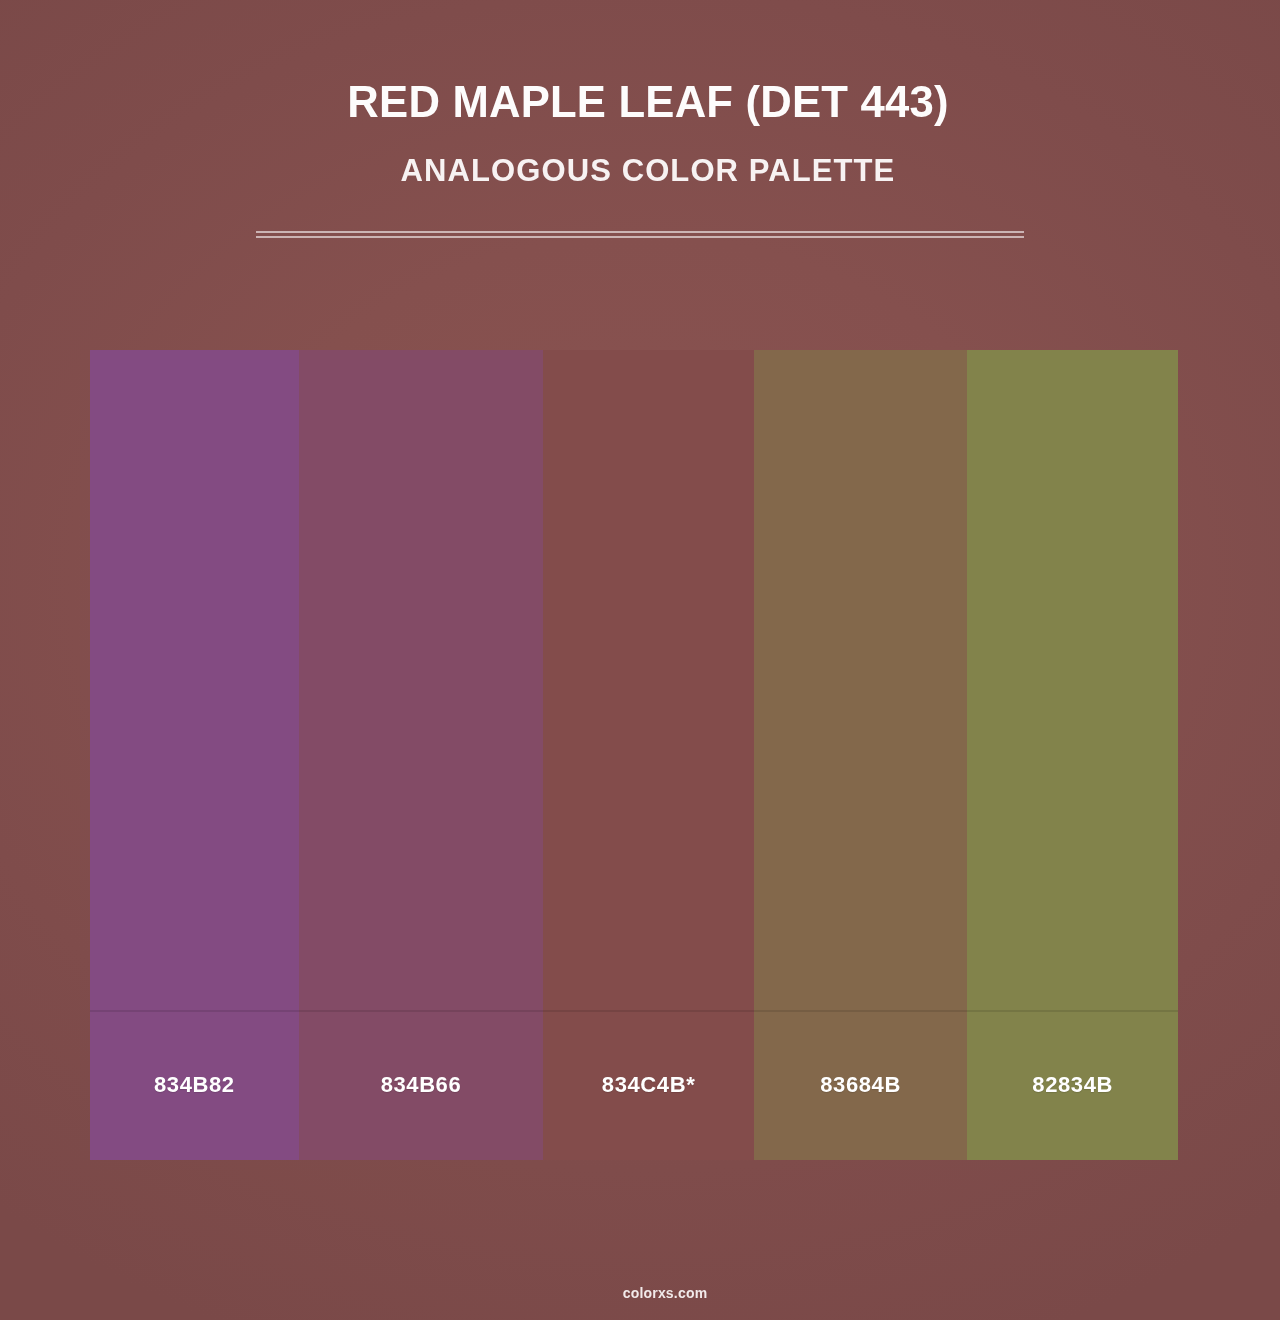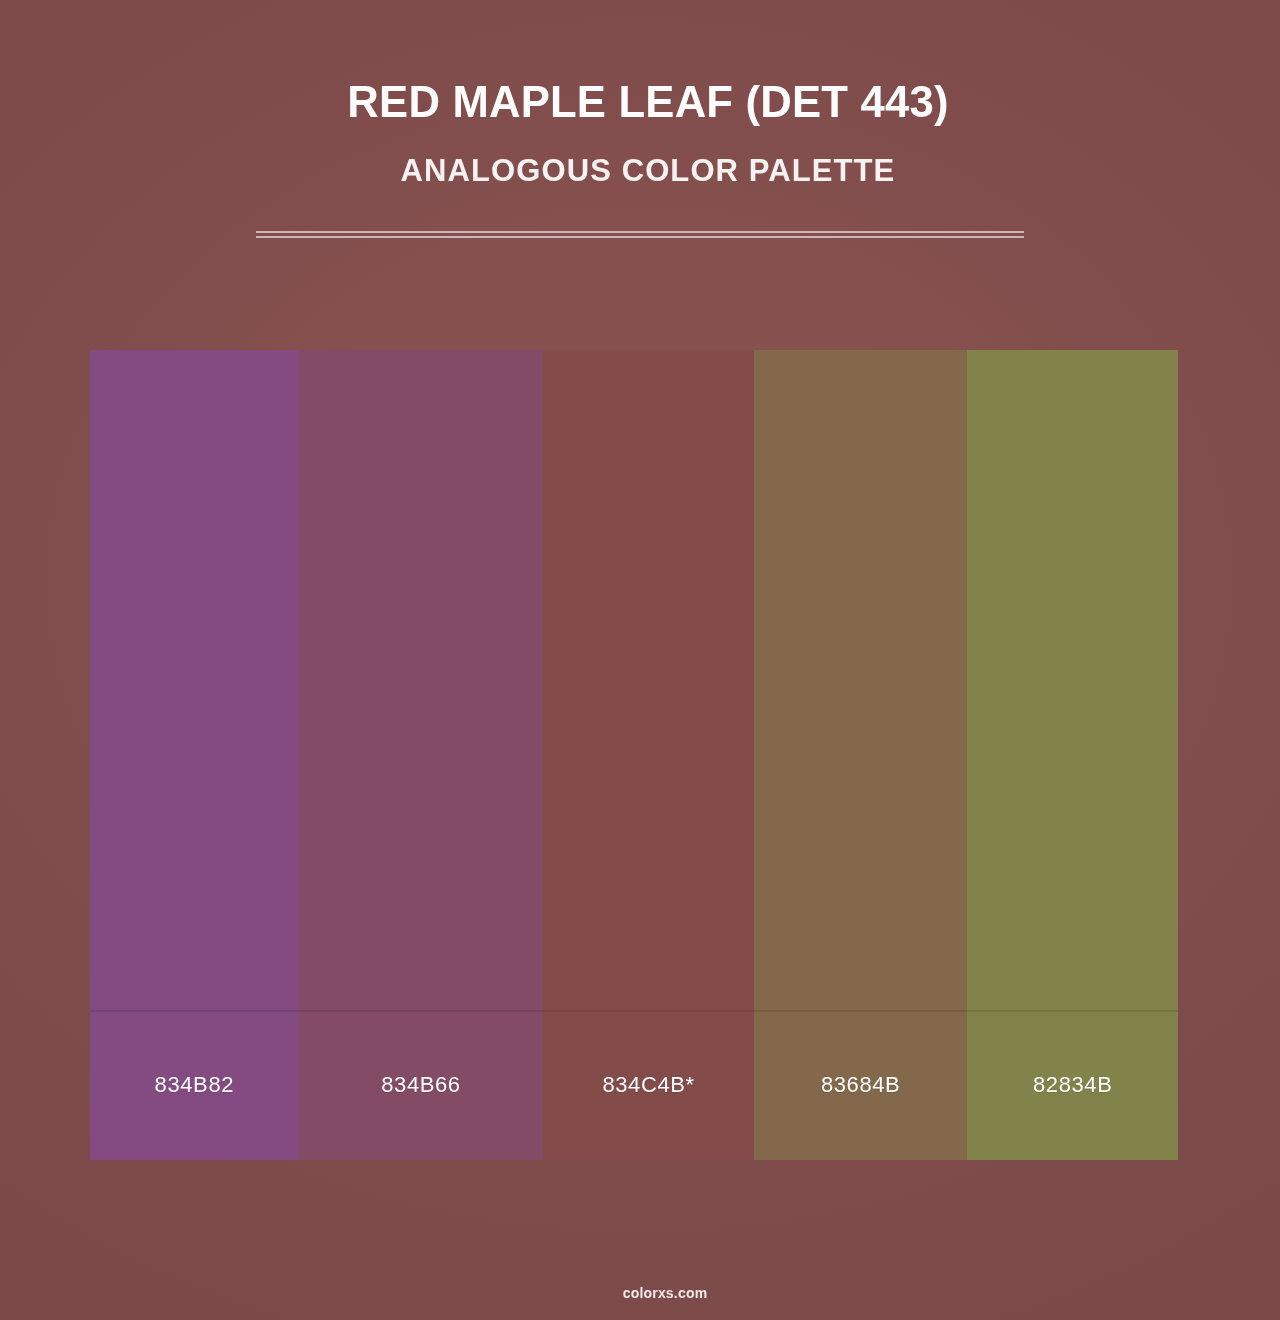--- a/index.html
+++ b/index.html
@@ -117,21 +117,21 @@
     position: absolute;
     left: 0;
     right: 0;
     top: 0;
     height: 2px;
     background: rgba(0, 0, 0, 0.10);
   }
 
   .hexlabel {
     font-size: 22px;
-    font-weight: 400;
+    font-weight: 700;
     color: #ffffff;
     letter-spacing: 0.6px;
     font-family: "Liberation Sans Narrow", "Liberation Sans", sans-serif;
     text-shadow: 0 1px 1px rgba(0,0,0,0.12);
     white-space: nowrap;
   }
 
   
   .footer {
     position: absolute;

